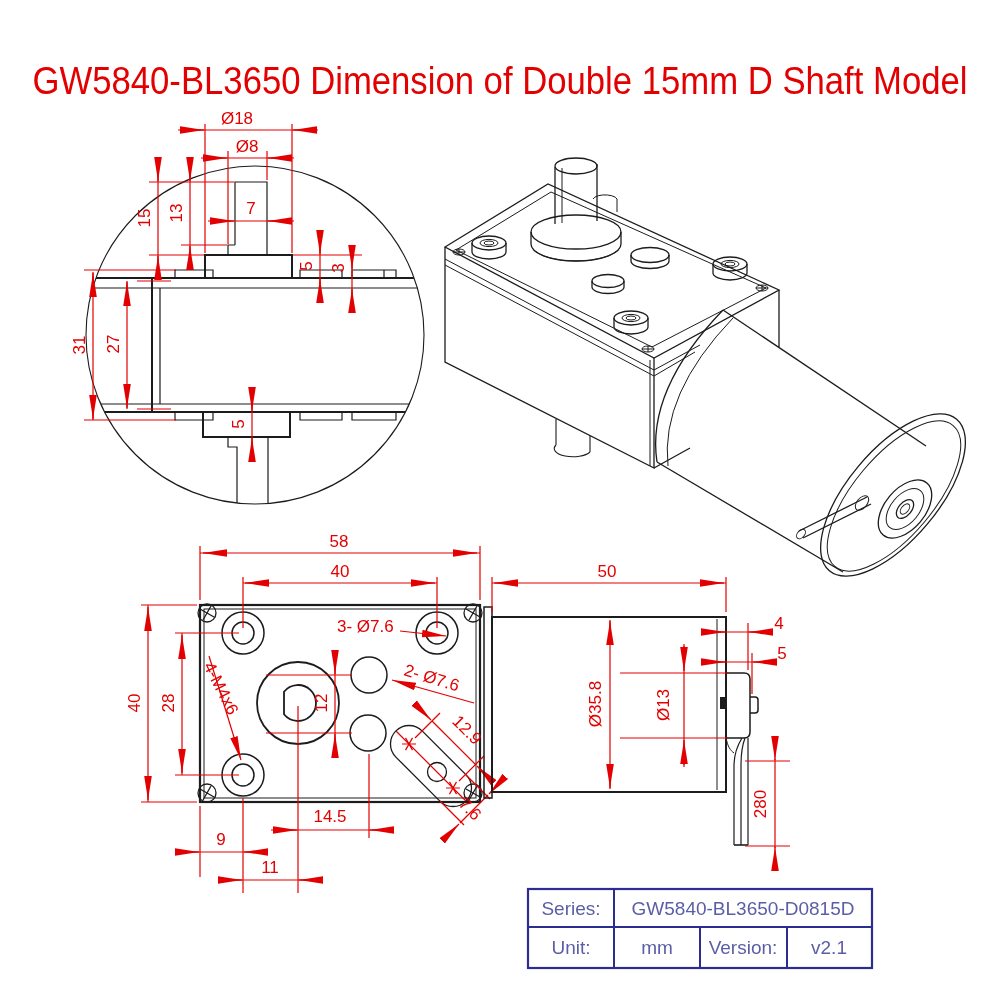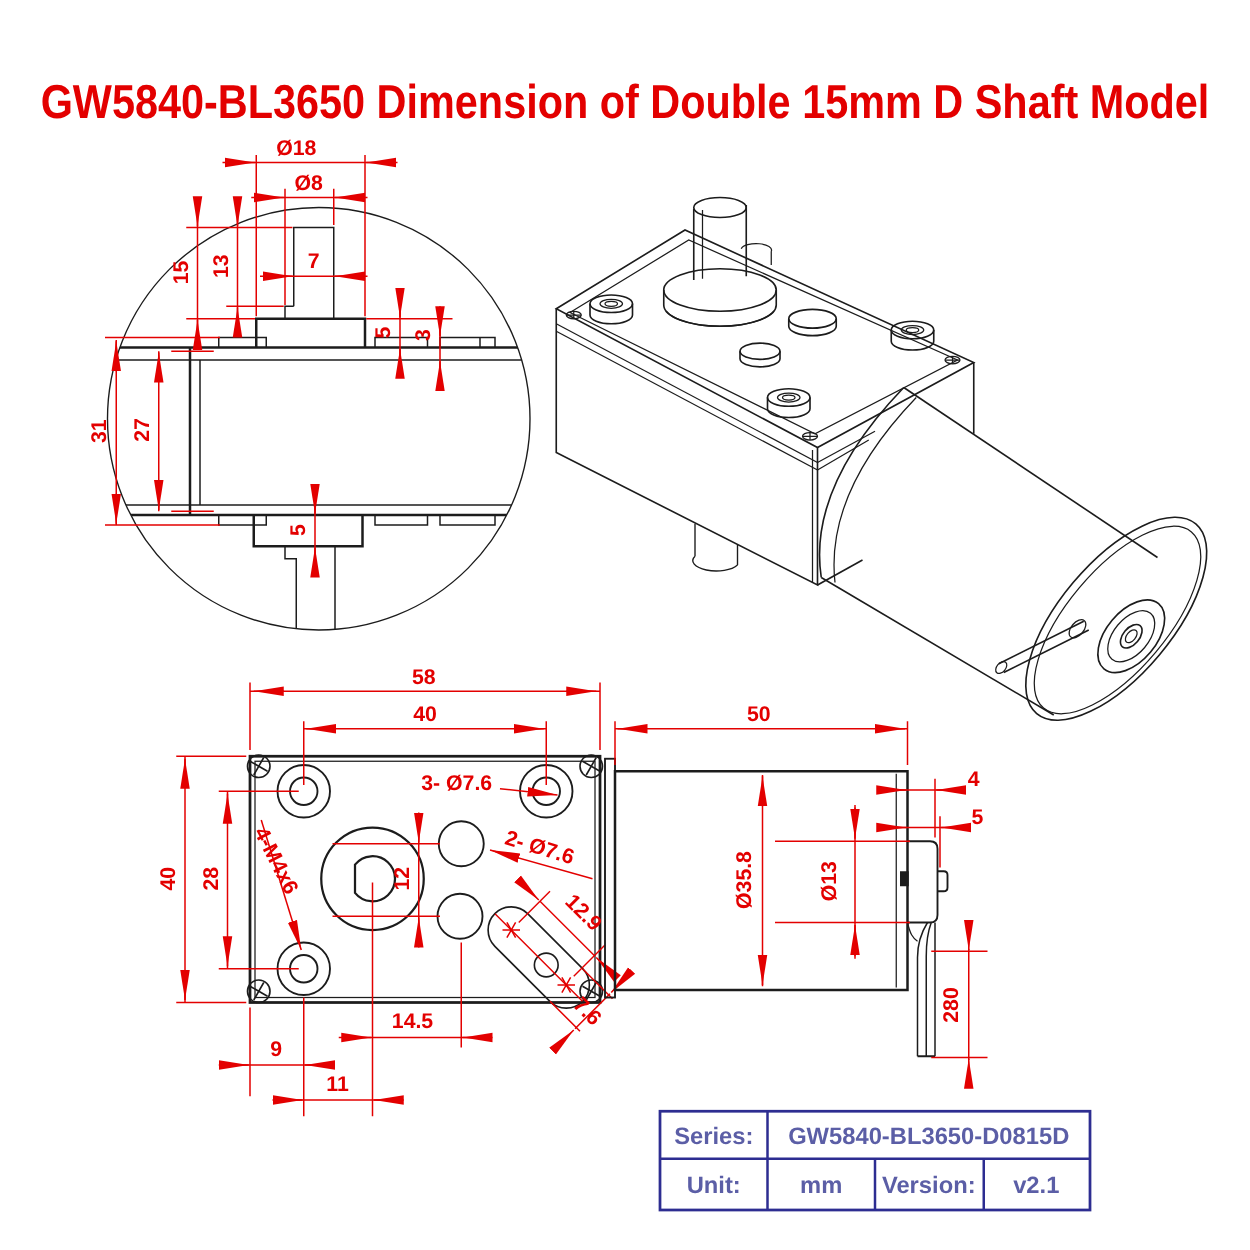--- a/index.html
+++ b/index.html
@@ -1,17 +1,17 @@
 <!DOCTYPE html>
 <html><head>
 <meta charset="utf-8">
 <style>
   html,body{margin:0;padding:0;background:#fff;}
   .canvas{position:relative;width:1000px;height:1000px;background:#fff;overflow:hidden;
-          font-family:"Liberation Sans",sans-serif;font-weight:bold;}
+          font-family:"Liberation Sans",sans-serif;}
   svg text{font-family:"Liberation Sans",sans-serif;}
   .ttl{fill:#e30000;font-size:38px;}
   .dim{fill:#e30000;font-size:17px;}
   .tbl{fill:#5b5ea6;font-size:19px;}
   .blk{stroke:#1c1c1c;fill:none;}
   .red{stroke:#e30000;fill:none;stroke-width:1.2;}
 </style>
 </head>
 <body>
 

